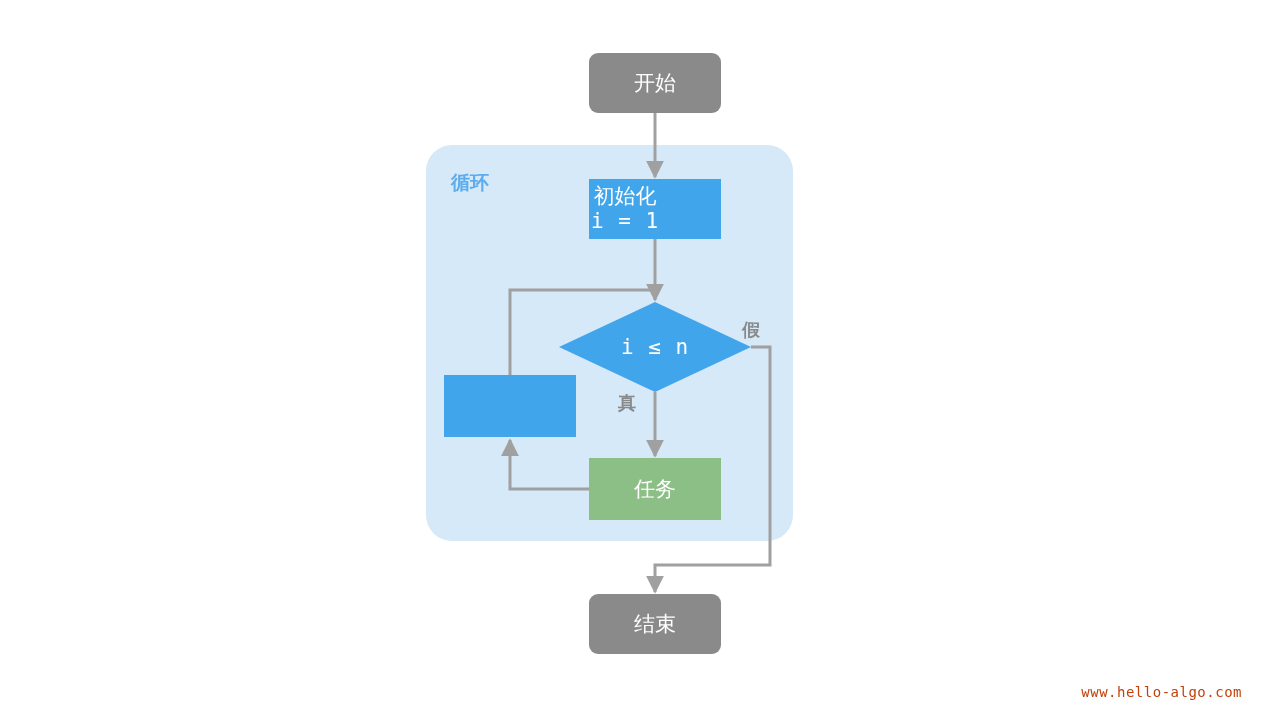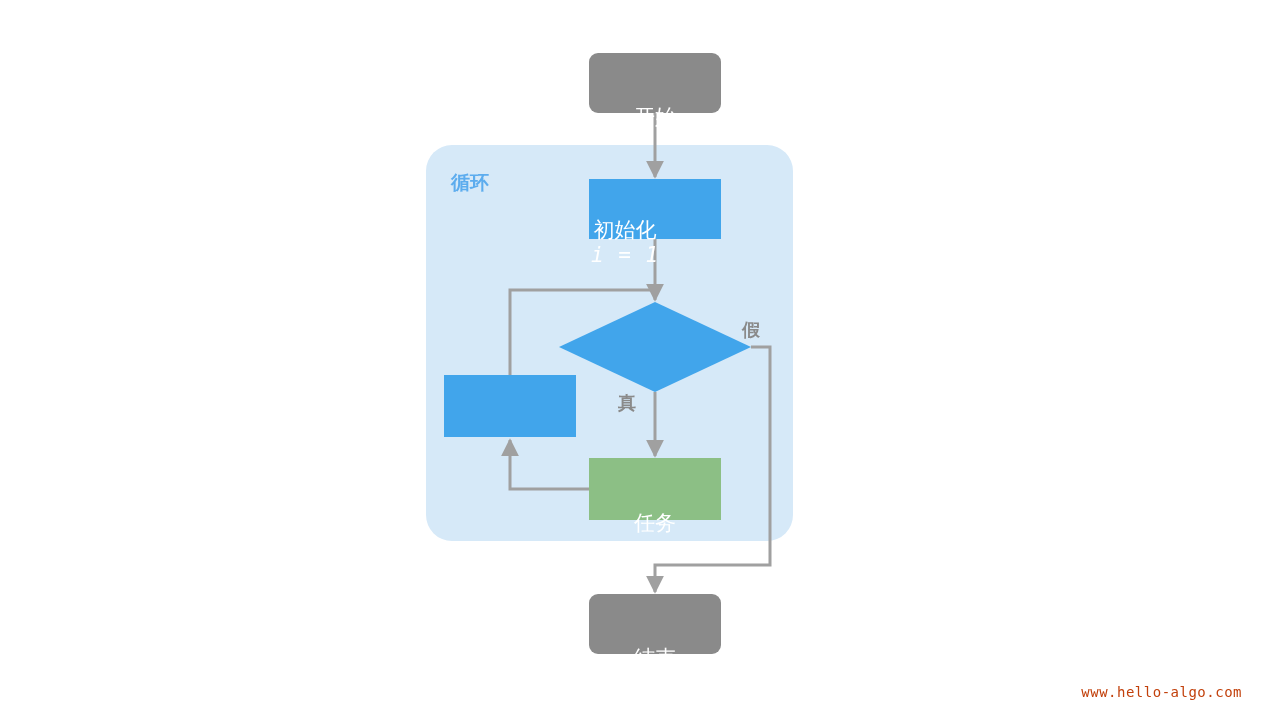--- a/index.html
+++ b/index.html
@@ -27,31 +27,29 @@
   .node-label {
     position: absolute;
     display: flex;
     flex-direction: column;
     align-items: center;
     justify-content: center;
     text-align: left;
     color: #ffffff;
     pointer-events: none;
     line-height: 1.18;
-    margin-top: 34px;
   }
   .lbl-cjk {
     font-family: "Liberation Sans", sans-serif;
     font-size: 21px;
   }
   .lbl-mono {
     font-family: "DejaVu Sans Mono", monospace;
     font-size: 21px;
     letter-spacing: 1px;
-    font-style: italic;
   }
   .group-title {
     position: absolute;
     font-family: Liberation Sans, sans-serif;
     font-size: 19px;
     font-weight: bold;
     color: #5cacee;
   }
   .edge-label {
     position: absolute;
@@ -113,20 +111,23 @@
 
   <div class="node-label" style="left:589px; top:53px; width:132px; height:60px;">
     <span class="lbl-cjk">开始</span>
   </div>
 
   <div class="node-label" style="left:559px; top:179px; width:132px; height:60px;">
     <span class="lbl-cjk">初始化</span>
     <span class="lbl-mono">i = 1</span>
   </div>
 
+  <div class="node-label" style="left:559px; top:317px; width:192px; height:60px;">
+    <span class="lbl-mono">i ≤ n</span>
+  </div>
 
 
   <div class="node-label" style="left:589px; top:594px; width:132px; height:60px;">
     <span class="lbl-cjk">结束</span>
   </div>
 
   <div class="node-label" style="left:589px; top:458px; width:132px; height:62px;">
     <span class="lbl-cjk">任务</span>
   </div>
 

